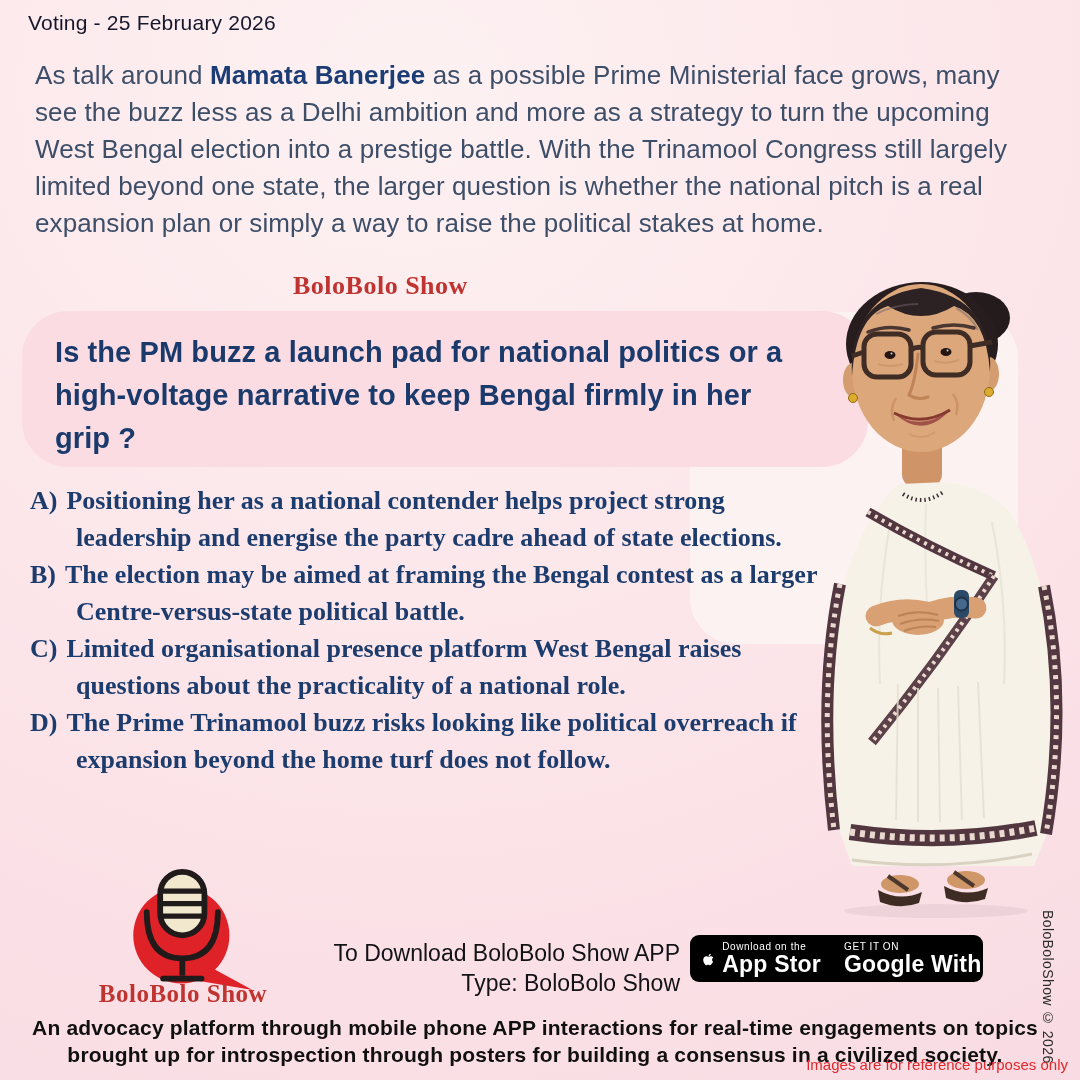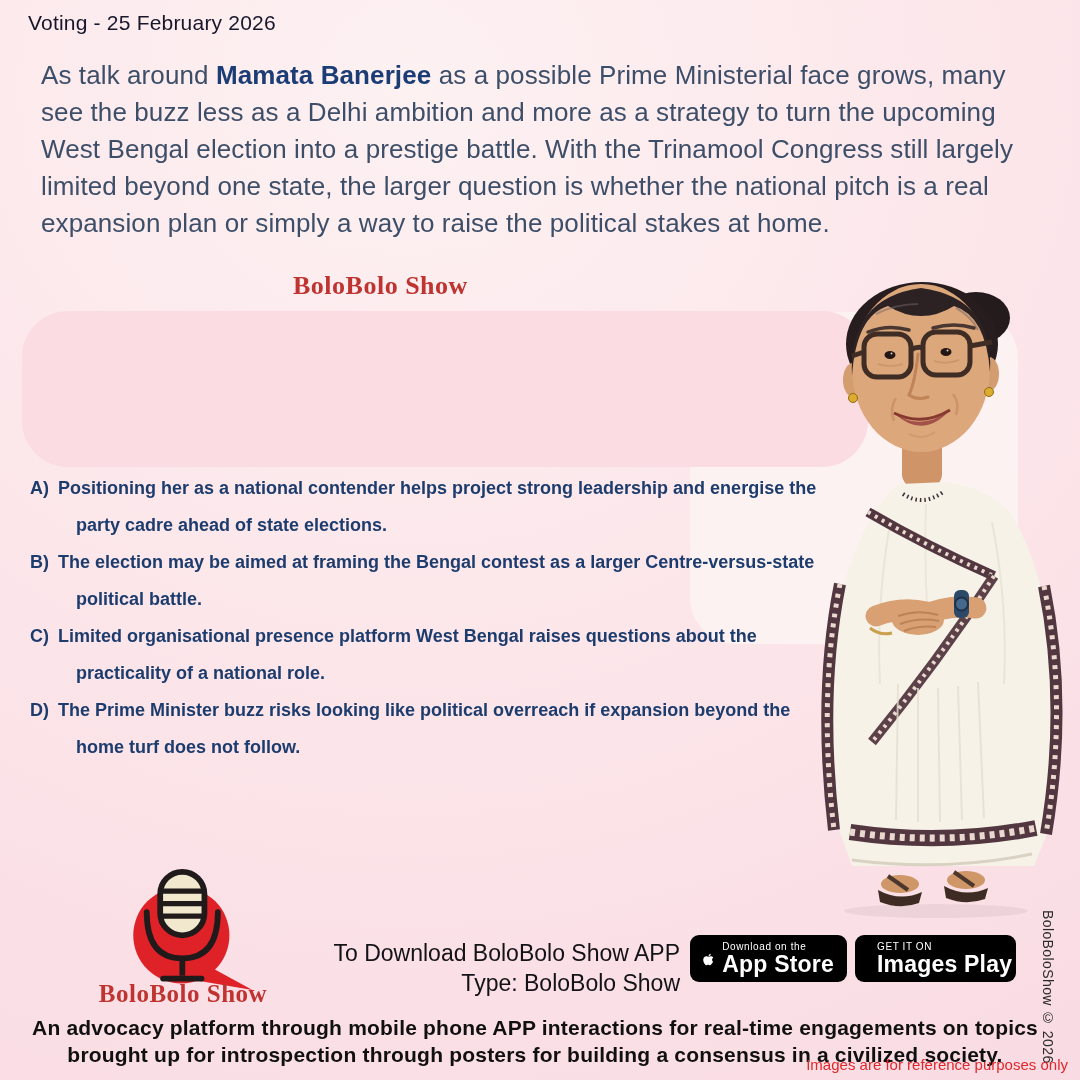--- a/index.html
+++ b/index.html
@@ -5,62 +5,62 @@
   html,body{margin:0;padding:0;}
   .poster{
     position:relative;width:1080px;height:1080px;overflow:hidden;
     background:radial-gradient(130% 120% at 38% 8%, #fdf1f2 0%, #fce6ea 45%, #f8d9e1 100%);
     font-family:"Liberation Sans",sans-serif;
   }
   .date-label{
     position:absolute;left:28px;top:11px;font-size:21px;font-weight:500;color:#17172b;letter-spacing:.2px;
   }
   .intro{
-    position:absolute;left:41px;top:57px;width:1012px;
+    position:absolute;left:35px;top:57px;width:1012px;
     font-size:26px;line-height:37px;color:#3d4e68;letter-spacing:.1px;
   }
   .intro b{color:#1b3c74;font-weight:700;}
   .brand-inline{
     position:absolute;left:293px;top:271px;
     font-family:"Liberation Serif",serif;font-weight:700;font-size:26px;color:#bf3430;letter-spacing:.5px;
   }
   .backdrop{
     position:absolute;left:690px;top:312px;width:328px;height:332px;border-radius:46px;
     background:#fcf2f1;
   }
   .question-card{
     position:absolute;left:22px;top:311px;width:846px;height:156px;border-radius:46px;
     background:#fbdce3;
   }
   .question-text{
     position:absolute;left:55px;top:331px;width:740px;
     font-size:29px;font-weight:800;line-height:43px;color:#1b3a6c;letter-spacing:.1px;
   }
   .options{
-    position:absolute;left:30px;top:470px;width:800px;margin:0;padding:0;list-style:none;
-    font-size:18px;font-weight:700;line-height:37px;color:#1d3c6e;
+    position:absolute;left:30px;top:482px;width:800px;margin:0;padding:0;list-style:none;
+    font-size:26px;font-weight:700;line-height:37px;color:#1d3c6e;font-family:Liberation Serif, serif;
   }
   .option{padding-left:46px;text-indent:-46px;}
   .opt-label{margin-right:9px;}
   .portrait-svg{position:absolute;left:806px;top:264px;width:272px;height:656px;}
   .logo-svg{position:absolute;left:105px;top:868px;width:170px;height:125px;}
   .brand-footer{
     position:absolute;left:78px;top:980px;width:210px;text-align:center;
     font-family:"Liberation Serif",serif;font-weight:700;font-size:25px;color:#bf3430;letter-spacing:.5px;
   }
   .download-text{
     position:absolute;left:320px;top:938px;width:360px;text-align:right;
     font-size:23px;line-height:30px;color:#121217;font-weight:500;
   }
   .badge{
     position:absolute;top:935px;height:47px;background:#000;border-radius:9px;
     display:flex;align-items:center;gap:9px;padding:10px 13px;box-sizing:border-box;cursor:pointer;
   }
   .badge-appstore{left:690px;width:157px;}
-  .badge-gplay{left:855px;width:161px;}
+  .badge-gplay{left:822px;width:161px;}
   .badge-textcol{display:flex;flex-direction:column;justify-content:center;color:#fff;}
   .badge-small{font-size:10px;letter-spacing:.6px;line-height:12px;}
   .badge-big{font-size:23px;font-weight:700;line-height:23px;letter-spacing:.2px;white-space:nowrap;}
   .advocacy{
     position:absolute;left:30px;top:1002px;width:1010px;text-align:center;
     font-size:21px;font-weight:700;line-height:27px;color:#101010;letter-spacing:.2px;margin-top:12px;
   }
   .disclaimer{
     position:absolute;right:12px;top:1056px;
     font-size:15px;font-weight:500;color:#e1272b;
@@ -77,26 +77,27 @@
 
   <div class="date-label">Voting - 25 February 2026</div>
 
   <div class="intro"><span>As talk around </span><b>Mamata Banerjee</b><span> as a possible Prime Ministerial face grows, many see the buzz less as a Delhi ambition and more as a strategy to turn the upcoming West Bengal election into a prestige battle. With the Trinamool Congress still largely limited beyond one state, the larger question is whether the national pitch is a real expansion plan or simply a way to raise the political stakes at home.</span></div>
 
   <div class="brand-inline">BoloBolo Show</div>
 
   <div class="backdrop"></div>
 
   <div class="question-card"></div>
+  <div class="question-text">Is the PM buzz a launch pad for national politics or a high-voltage narrative to keep Bengal firmly in her grip ?</div>
 
   <ul class="options">
     <li class="option"><span class="opt-label">A)</span><span>Positioning her as a national contender helps project strong leadership and energise the party cadre ahead of state elections.</span></li>
     <li class="option"><span class="opt-label">B)</span><span>The election may be aimed at framing the Bengal contest as a larger Centre-versus-state political battle.</span></li>
     <li class="option"><span class="opt-label">C)</span><span>Limited organisational presence platform West Bengal raises questions about the practicality of a national role.</span></li>
-    <li class="option"><span class="opt-label">D)</span><span>The Prime Minister buzz risks looking like political overreach if expansion beyond the home turf does not follow.</span></li>
+    <li class="option"><span class="opt-label">D)</span><span>The Prime Trinamool buzz risks looking like political overreach if expansion beyond the home turf does not follow.</span></li>
   </ul>
 
   <svg class="portrait-svg" viewBox="0 0 272 656">
     <ellipse cx="130" cy="647" rx="92" ry="7" fill="#000" opacity="0.05"></ellipse>
     <ellipse cx="170" cy="54" rx="34" ry="26" fill="#241b1c"></ellipse>
     <ellipse cx="116" cy="80" rx="76" ry="62" fill="#271d1e"></ellipse>
     <rect x="96" y="158" width="40" height="66" rx="14" fill="#cf9468"></rect>
 
     <path d="M94 220 L140 218 Q176 222 202 246 Q240 300 252 428 Q258 516 240 572 L228 602 L46 602 L34 568 Q14 504 22 420 Q32 300 70 248 Q82 226 94 220 Z" fill="#f6f2e8"></path>
     <path d="M84 260 Q70 340 74 420" stroke="#e6dfd0" stroke-width="2" fill="none" opacity="0.7"></path>
@@ -218,21 +219,21 @@
 
   <div class="badge badge-gplay">
     <svg width="25" height="27" viewBox="0 0 24 26">
       <path d="M1.2 0.8 L14 13 L1.2 25.2 C0.7 24.8 0.5 24.2 0.5 23.4 V2.6 C0.5 1.8 0.7 1.2 1.2 0.8 Z" fill="#00c3ff"></path>
       <path d="M1.2 0.8 L14 13 L18.8 8.4 L5 1 C3.5 0.2 2 0.2 1.2 0.8 Z" fill="#00d864"></path>
       <path d="M18.8 8.4 L14 13 L18.8 17.6 L22.6 15.5 C24.5 14.4 24.5 11.6 22.6 10.5 Z" fill="#ffce00"></path>
       <path d="M1.2 25.2 L14 13 L18.8 17.6 L5 25 C3.5 25.8 2 25.8 1.2 25.2 Z" fill="#ff3a44"></path>
     </svg>
     <div class="badge-textcol">
       <span class="badge-small">GET IT ON</span>
-      <span class="badge-big">Images Play</span>
+      <span class="badge-big">Google With</span>
     </div>
   </div>
 
   <div class="advocacy">An advocacy platform through mobile phone APP interactions for real-time engagements on topics brought up for introspection through posters for building a consensus in a civilized society.</div>
   <div class="disclaimer">Images are for reference purposes only</div>
   <div class="copyright-vertical">BoloBoloShow © 2026</div>
 
 </div>
 
 </body></html>

